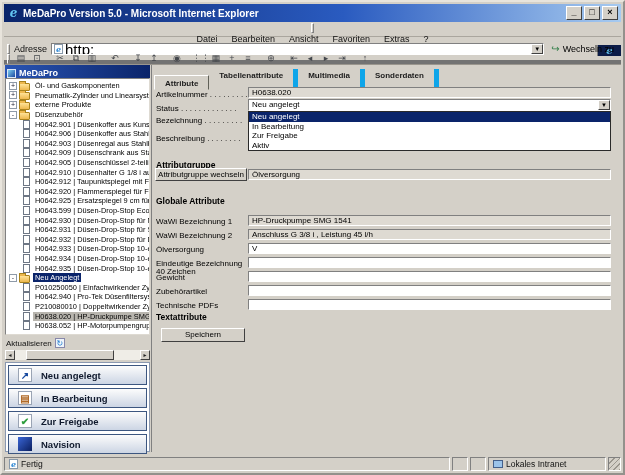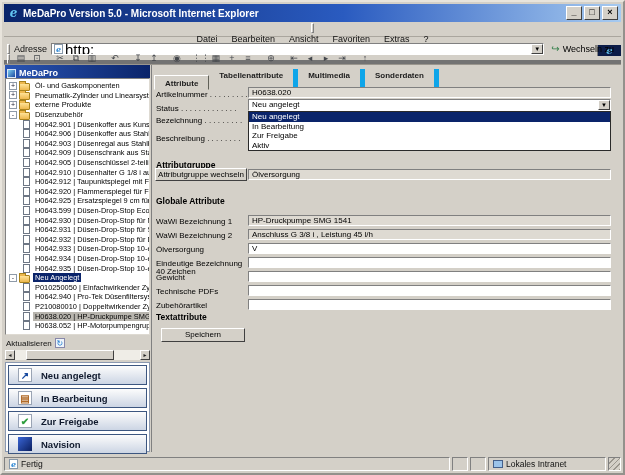--- a/index.html
+++ b/index.html
@@ -355,25 +355,25 @@
         </div>
         <div class="g-row">
           <span class="flabel">Eindeutige Bezeichnung 40 Zeichen</span>
           <input class="wfield" style="">
         </div>
         <div class="g-row">
           <span class="flabel">Gewicht</span>
           <input class="wfield" style="">
         </div>
         <div class="g-row">
+          <span class="flabel">Zubehörartikel</span>
+          <input class="wfield" style="">
+        </div>
+        <div class="g-row">
           <span class="flabel">Technische PDFs</span>
-          <input class="wfield" style="">
-        </div>
-        <div class="g-row">
-          <span class="flabel">Zubehörartikel</span>
           <input class="wfield" style="">
         </div>
       </div>
 
     <span class="section-h" style="top:247px;">Textattribute</span>
     <span class="btn save-btn">Speichern</span>
 
     <div class="droplist" id="droplist">
         <div class="dropitem selected">Neu angelegt</div>
         <div class="dropitem">In Bearbeitung</div>

